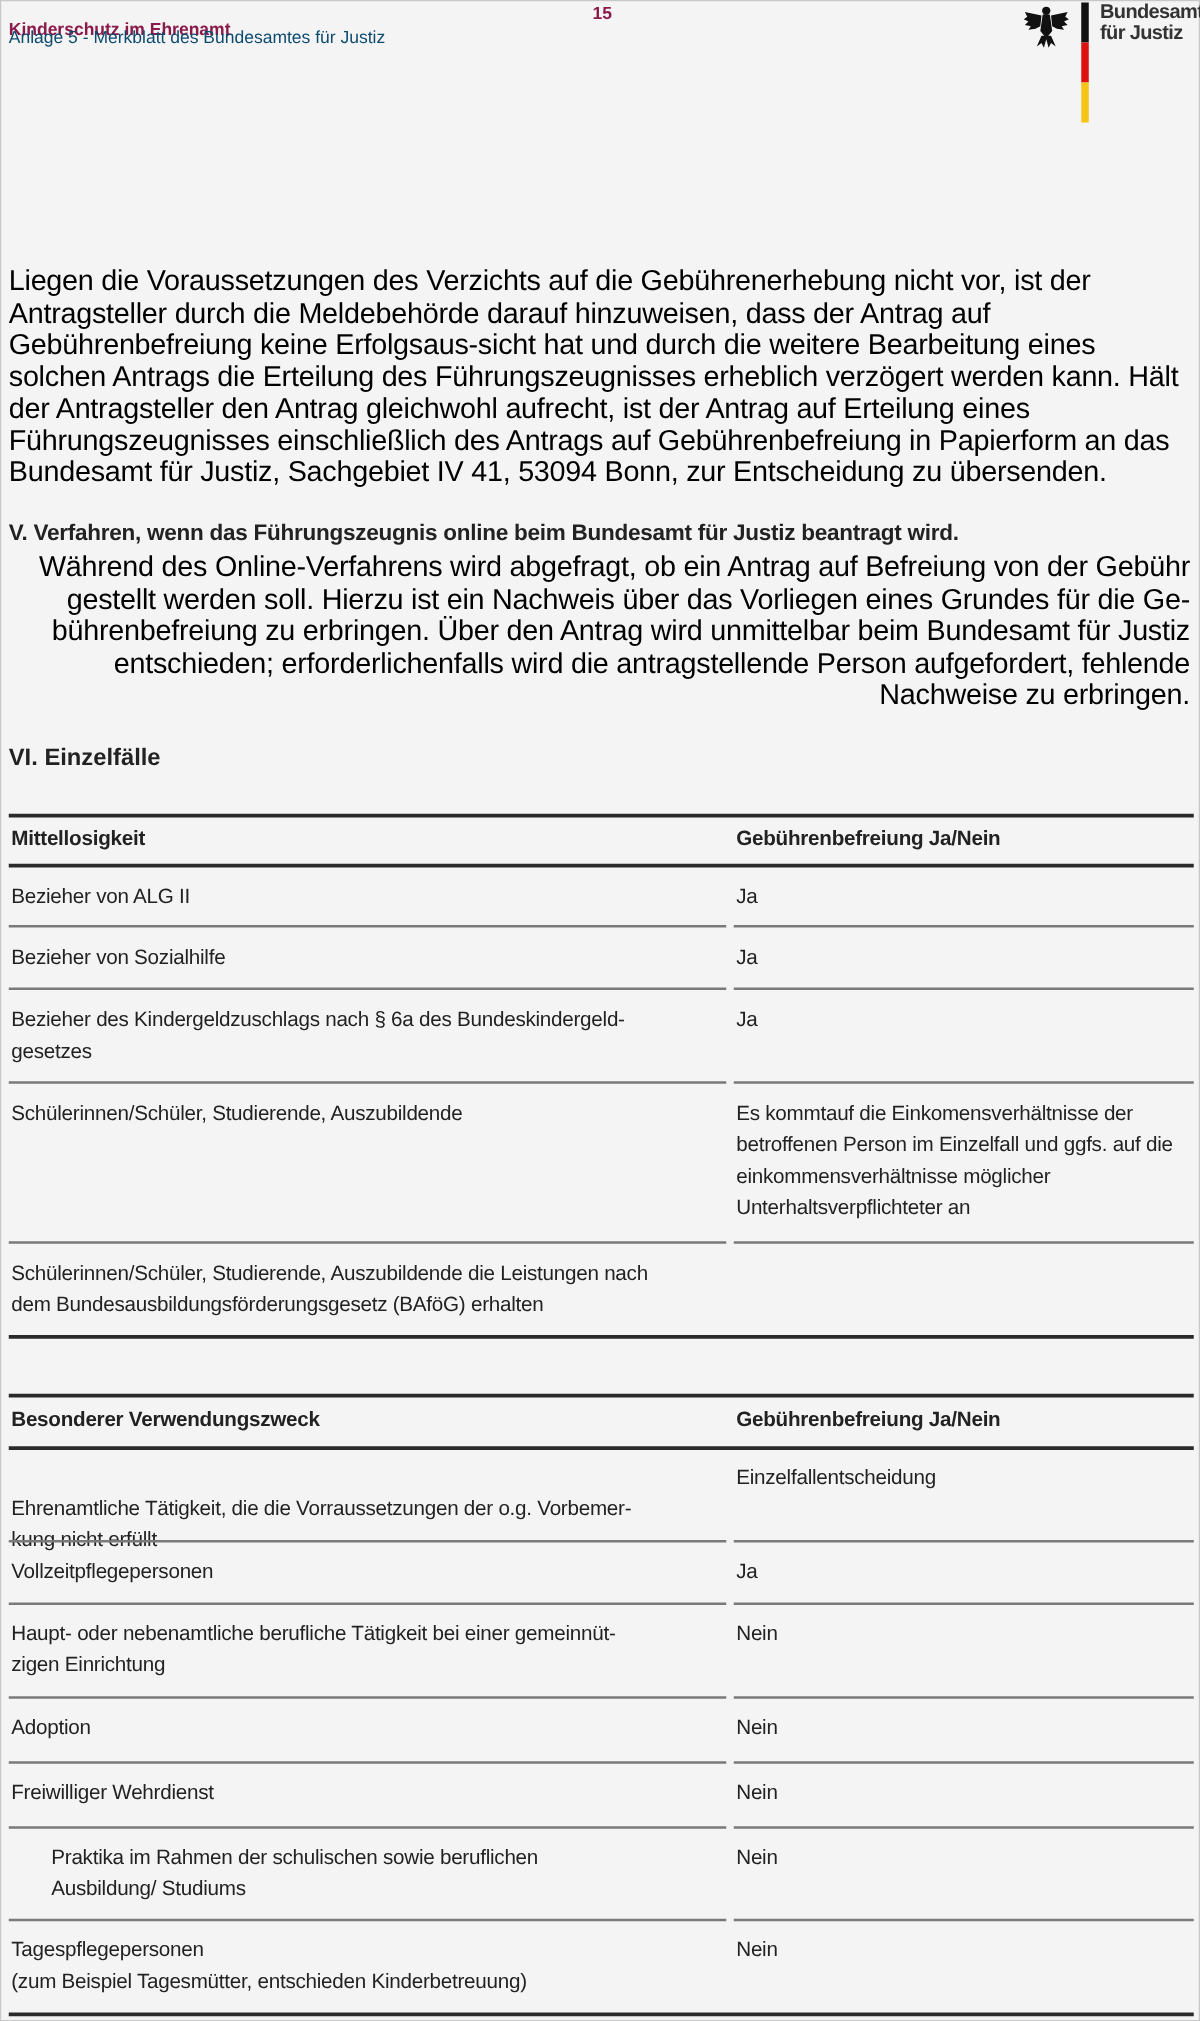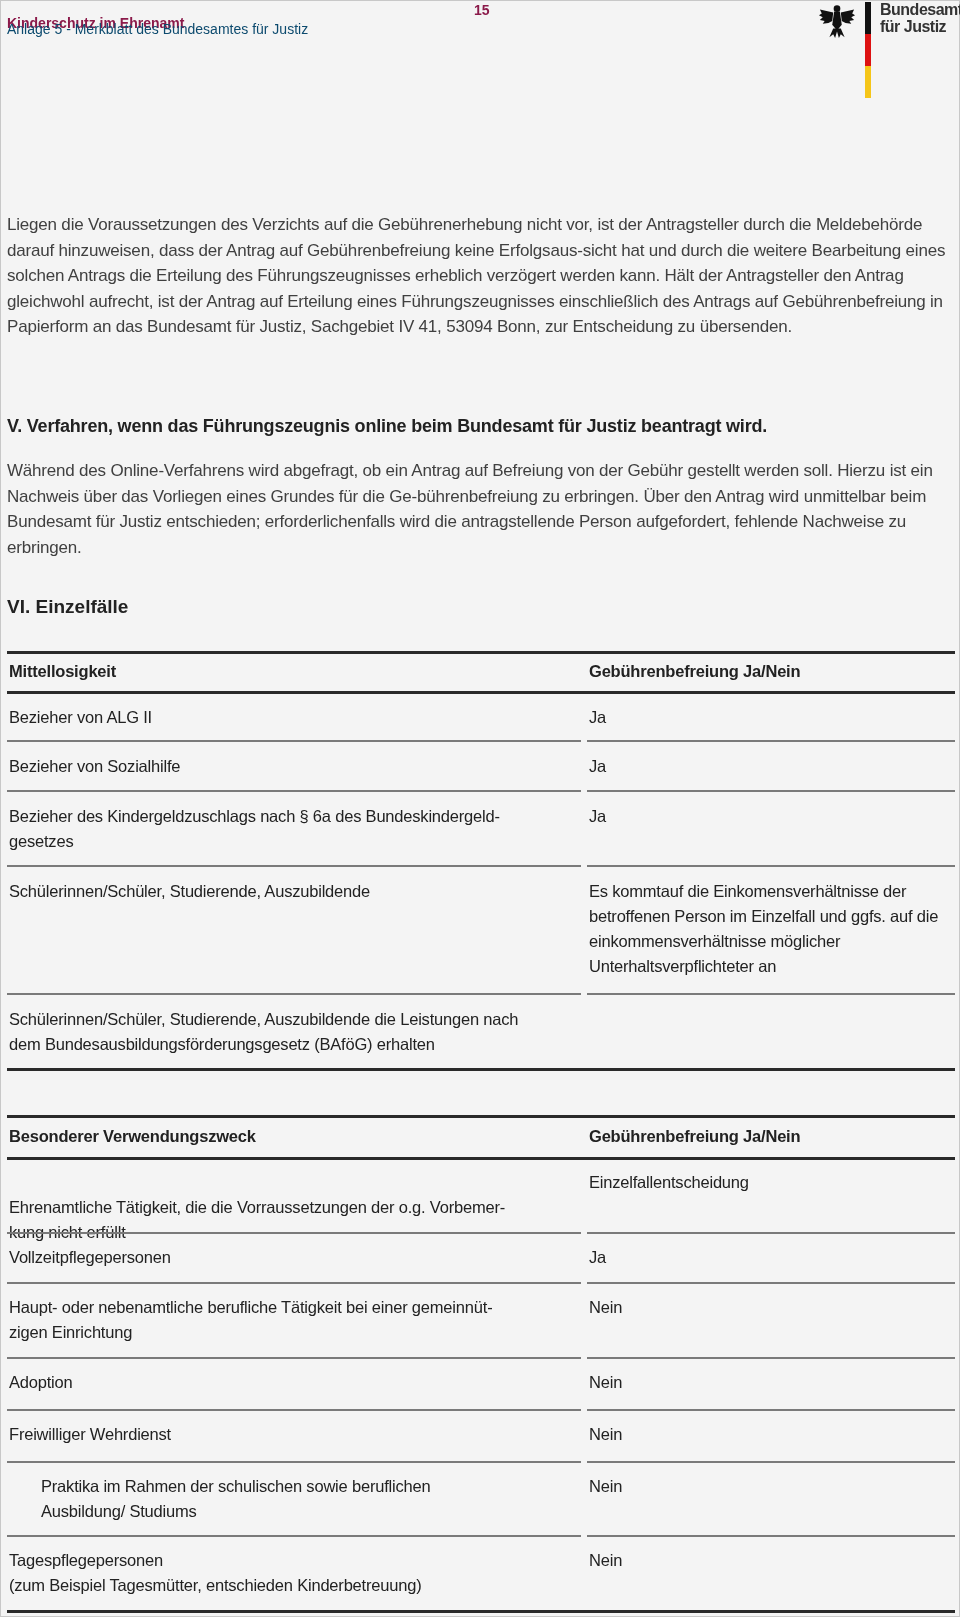--- a/index.html
+++ b/index.html
@@ -30,26 +30,26 @@
     .logo-eagle { position: absolute; left: 818px; top: 2px; width: 38px; height: 38px; }
     .logo-bar { position: absolute; left: 865px; top: 2px; width: 6px; height: 96px; }
     .logo-bar div { height: 32px; }
     .logo-text {
       position: absolute; left: 880px; top: 1px;
       font-size: 16px; line-height: 17px; color: #333; font-weight: bold;
       letter-spacing: -0.5px;
     }
     .para {
       position: absolute; left: 7px; width: 945px;
-      font-size: 17px; line-height: 25.5px; color: #404040;
+      font-size: 23px; line-height: 25.5px; color: #000000;
       letter-spacing: -0.2px;
     }
     .p1 { top: 212px; }
     .sec5-title { position: absolute; left: 7px; top: 416px; font-size: 18px; font-weight: bold; letter-spacing: -0.2px; }
-    .p2 { top: 458px; }
+    .p2 { top: 441px; text-align: right; }
     .sec6-title { position: absolute; left: 7px; top: 596px; font-size: 19px; font-weight: bold; }
 
     .tbl { position: absolute; left: 7px; width: 948px; }
     .tbl .thick { position: absolute; left: 0; width: 948px; height: 3px; background: #2a2a2a; }
     .row { position: absolute; left: 0; width: 948px; }
     .cell-l { position: absolute; left: 2px; width: 570px; font-size: 16.5px; line-height: 25px; letter-spacing: -0.2px; }
     .cell-r { position: absolute; left: 582px; width: 366px; font-size: 16.5px; line-height: 25px; letter-spacing: -0.2px; }
     .th { font-weight: bold; }
     .sep-l { position: absolute; left: 0; width: 574px; height: 2px; background: #7a7a7a; }
     .sep-r { position: absolute; left: 580px; width: 368px; height: 2px; background: #7a7a7a; }

